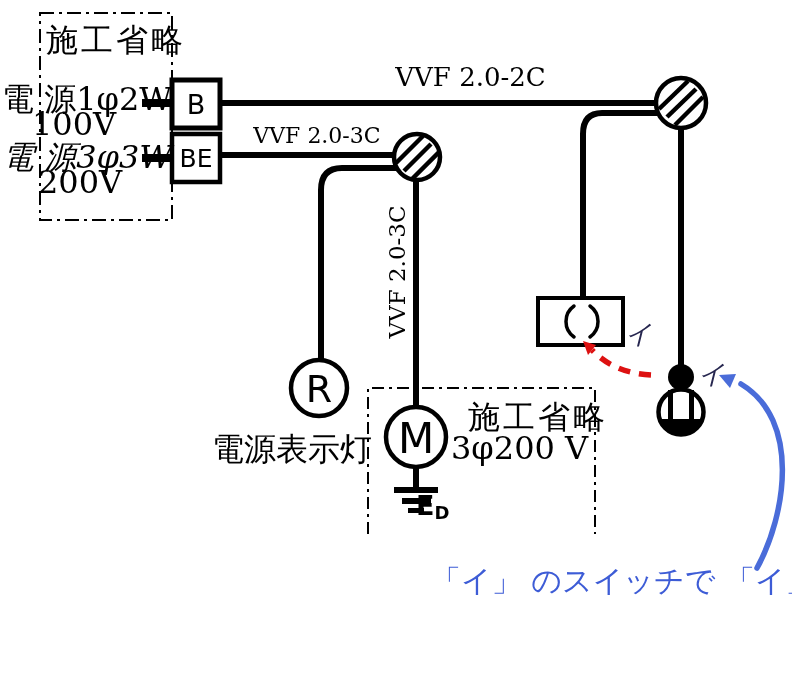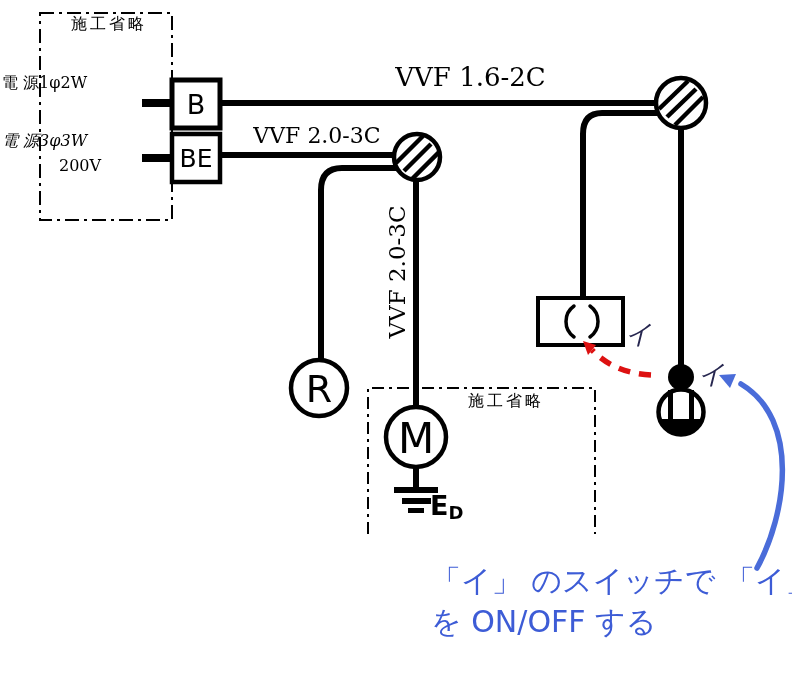--- a/index.html
+++ b/index.html
@@ -2,21 +2,21 @@
 <html><head>
 <meta charset="utf-8">
 <style>
   html,body{margin:0;padding:0;background:#fff;}
   .stage{
     position:relative;width:792px;height:692px;background:#ffffff;
     font-family:"DejaVu Serif","Liberation Serif",serif;color:#000;overflow:hidden;
   }
   .stage svg{position:absolute;left:0;top:0;}
   .txt{position:absolute;white-space:nowrap;line-height:1.05;}
-  .serif24{font-size:16px;}
+  .serif24{font-size:32px;margin-top:8px;}
   .center{text-align:center;}
   .ls3{letter-spacing:3px;}
   .vvf-big{font-size:26px;}
   .vvf-small{font-size:22px;}
   .vvf-vert{
     position:absolute;left:397px;top:272px;font-size:23px;white-space:nowrap;
     transform:translate(-50%,-50%) rotate(-90deg);
   }
   .katakana-i{
     position:absolute;font-size:26px;font-style:italic;color:#26264f;
@@ -107,35 +107,37 @@
     <path d="M 651 375 Q 614 373 592 350" fill="none" stroke-width="5.5" stroke-dasharray="12 9" stroke="#dd1111"></path>
     <polygon points="583,341 596,345 588,355" fill="#dd1111"></polygon>
 
     <path d="M 757 568 C 786 515 801 420 741 384" fill="none" stroke-width="5.5" stroke-linecap="round" stroke="#4a6cd9"></path>
     <polygon points="719,375 736,374 730,388" fill="#4a6cd9"></polygon>
   </svg>
 
   <div class="txt serif24 ls3 center" style="left:46px;top:16px;width:126px;">施工省略</div>
 
   <div class="txt serif24" style="left:2px;top:75px;text-align:right;">電 源1φ2W</div>
+  <div class="txt serif24 center" style="left:28px;top:100px;width:92px;">100V</div>
   <div class="txt serif24" style="left:2px;top:133px;font-style:italic;">電 源3φ3W</div>
   <div class="txt serif24 center" style="left:34px;top:158px;width:92px;">200V</div>
 
-  <div class="txt vvf-big center" style="left:378px;top:64px;width:185px;">VVF 1.6-2C</div>
+  <div class="txt vvf-big center" style="left:378px;top:64px;width:185px;">VVF 2.0-2C</div>
   <div class="txt vvf-small center" style="left:232px;top:124px;width:170px;">VVF 2.0-3C</div>
   <div class="vvf-vert">VVF 2.0-3C</div>
 
+  <div class="txt serif24 center" style="left:212px;top:425px;width:146px;">電源表示灯</div>
 
   <div class="txt serif24 ls3" style="left:468px;top:393px;">施工省略</div>
+  <div class="txt serif24" style="left:451px;top:424px;">3φ200 V</div>
 
-  <div class="ed" style="left:430px;top:490px;">
+  <div class="ed" style="left:416px;top:490px;">
     <span class="main">E</span><sub>D</sub>
   </div>
 
   <div class="katakana-i" style="left:625px;top:317px;">イ</div>
   <div class="katakana-i" style="left:698px;top:357px;">イ</div>
 
   <div class="blue-note">
     <div>「イ」 のスイッチで 「イ」</div>
-    <div>を ON/OFF する</div>
   </div>
 
 </div>
 
 </body></html>

